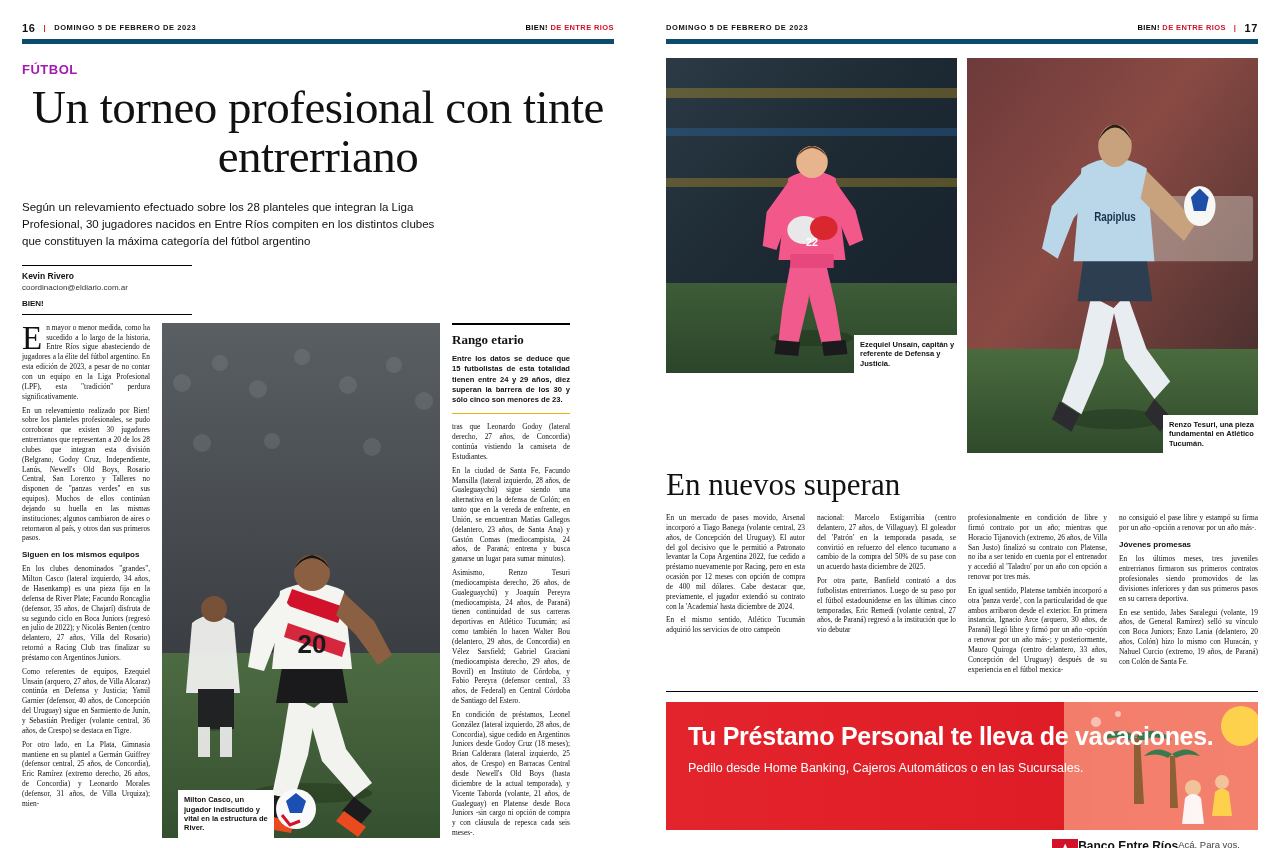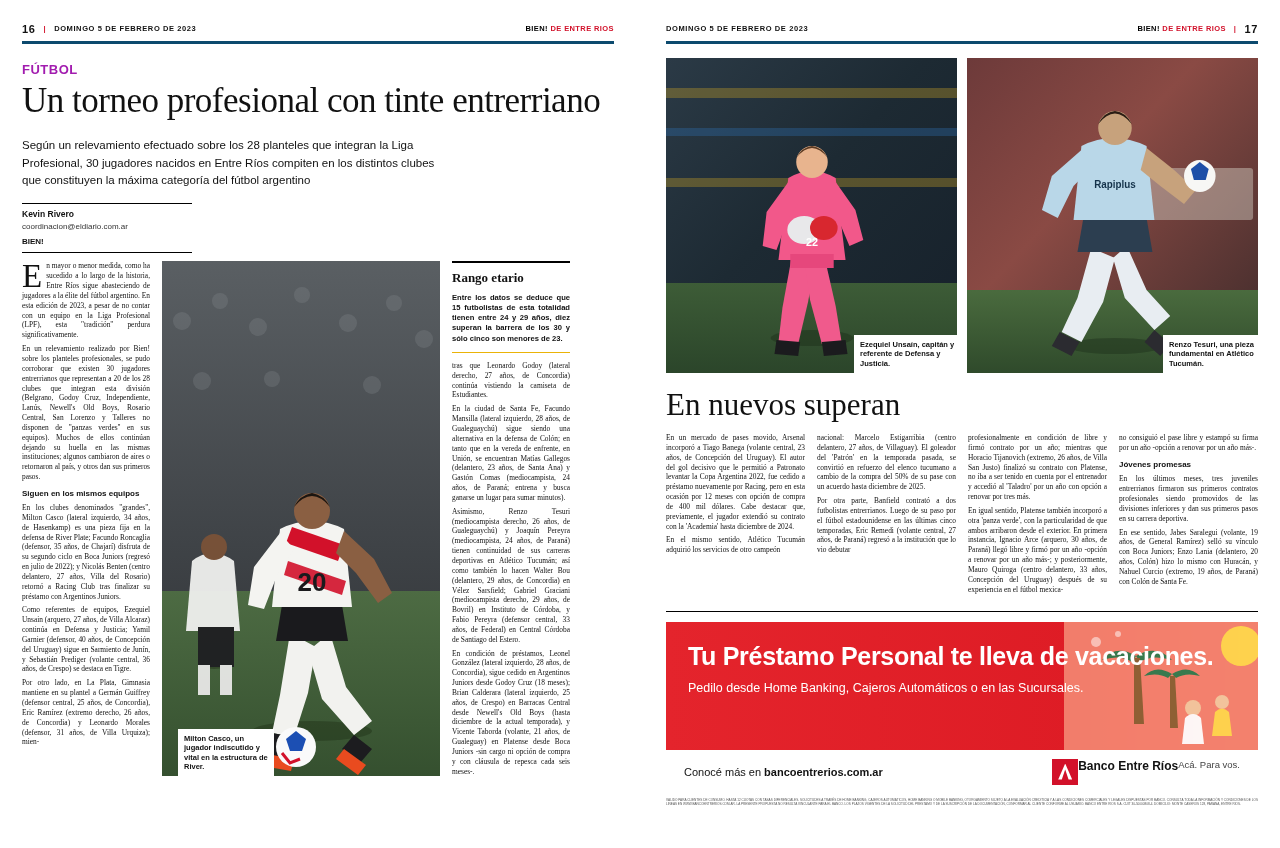--- a/index.html
+++ b/index.html
@@ -15,42 +15,42 @@
   .spread { display:flex; width:1280px; height:848px; }
   .page { position:relative; height:848px; }
   .page-left  { width:640px; padding:22px 26px 20px 22px; }
   .page-right { width:640px; padding:22px 22px 20px 26px; }
 
   
   .runhead {
     display:flex; align-items:center; gap:8px;
     font-family:"Liberation Sans", sans-serif;
     font-size:7.5px; letter-spacing:.6px; font-weight:bold;
-    border-bottom:3px solid #0c4a6e; padding-bottom:6px; margin-bottom:0;
+    border-bottom:5px solid #0c4a6e; padding-bottom:6px; margin-bottom:0;
     height:22px;
   }
   .runhead .folio { font-size:11px; font-weight:bold; }
   .runhead .date { color:#111; }
   .runhead .spacer { flex:1; }
   .runhead .brand { letter-spacing:.4px; }
   .runhead .brand .bien { color:#000; }
   .runhead .brand .der { color:#d2112a; }
   .runhead-right .folio-right { font-size:11px; }
   .sep { color:#d2112a; }
 
   
   .kicker {
     font-family:"Liberation Sans", sans-serif;
     color:#a21caf; font-weight:bold; font-size:13px; letter-spacing:.5px;
     margin:18px 0 6px 0;
   }
   h1.headline {
     font-family:"Liberation Serif", serif;
-    font-size:35px; line-height:1.04; font-weight:normal;
-    margin:4px 0 18px 0; letter-spacing:-.5px;
+    font-size:47px; line-height:1.04; font-weight:normal;
+    margin:4px 0 18px 0; letter-spacing:-.5px;text-align:center;
   }
   .standfirst {
     font-family:"Liberation Sans", sans-serif;
     font-size:11.5px; line-height:1.5; margin:0 0 14px 0; max-width:420px;
     color:#111;
   }
   .byline { font-family:"Liberation Sans", sans-serif; font-size:8px; line-height:1.4; }
   .byline .name { font-weight:bold; font-size:8.5px; }
   .byline .mail { color:#333; }
   .byline .org { font-weight:bold; margin-top:4px; display:block; }
@@ -92,21 +92,21 @@
     font-weight:bold; font-size:13px; margin:0 0 6px 0;
   }
   .box .box-text {
     font-family:"Liberation Sans", sans-serif;
     font-weight:bold; font-size:7.6px; line-height:1.35; text-align:justify;
   }
 
   
   .photos-row { display:flex; gap:10px; margin-top:14px; }
   .photo.ph-a { width:295px; height:315px; }
-  .photo.ph-b { width:295px; height:315px; }
+  .photo.ph-b { width:295px; height:395px; }
   .cap-a { left:188px; bottom:0; width:107px; }
   .cap-b { left:196px; bottom:0; width:99px; }
 
   h2.section {
     font-family:"Liberation Serif", serif;
     font-size:31px; font-weight:normal; margin:14px 0 10px 0;
   }
   .right-cols { display:flex; gap:12px; }
   .rcol { width:140px; font-size:7.4px; line-height:1.33; text-align:justify; }
   .rcol p { margin:0 0 4px 0; }

